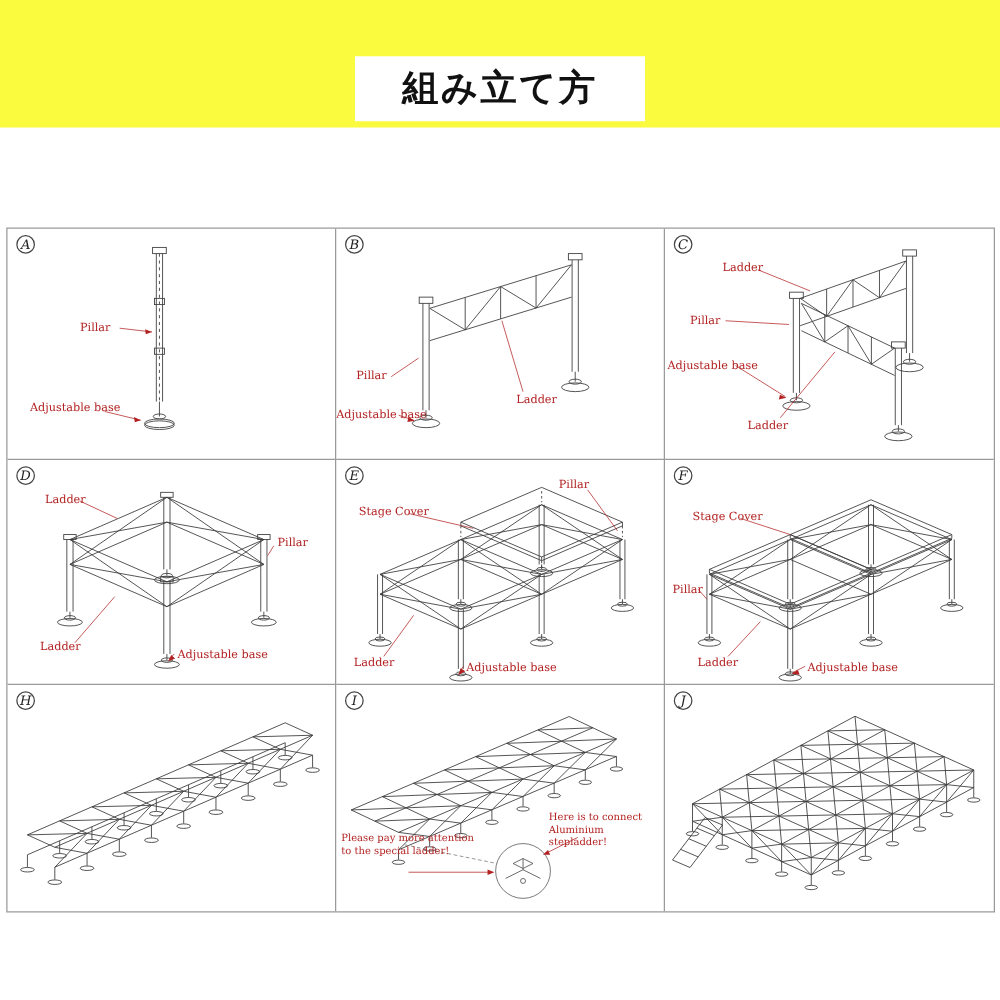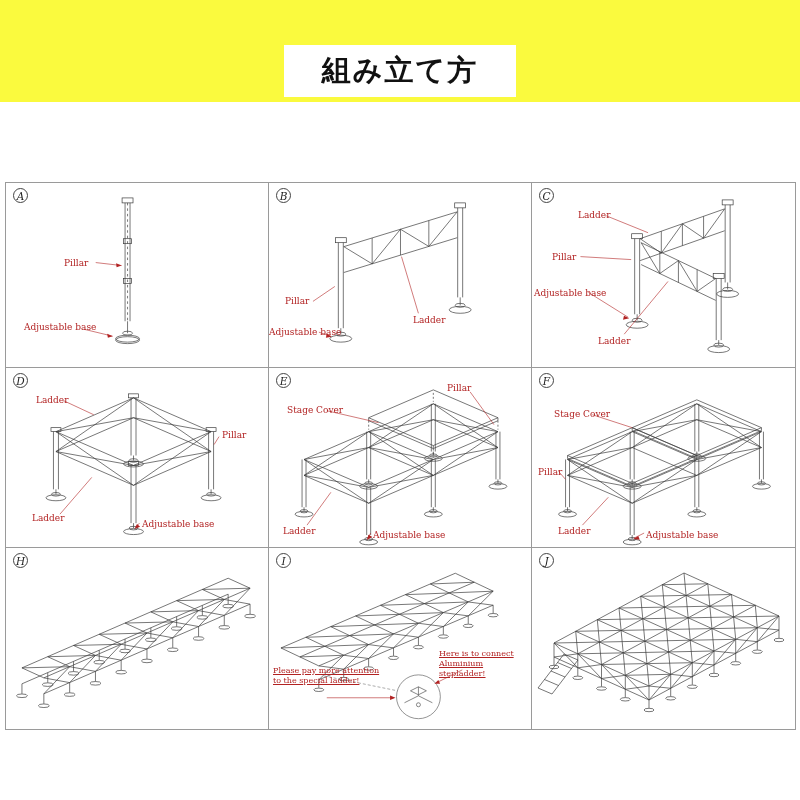--- a/index.html
+++ b/index.html
@@ -20,21 +20,21 @@
           border-bottom: 1px solid var(--border, #999); overflow: hidden; }
   .cell:nth-child(3n) { border-right: 0; }
   .cell:nth-child(n+7) { border-bottom: 0; }
   .cell svg { position: absolute; left: 0; top: 0; width: 100%; height: 100%; }
 
   .letter { position: absolute; top: 5px; left: 7px; width: 15px; height: 15px;
             border: 1px solid #444; border-radius: 50%; font: italic 10.5px "DejaVu Serif", serif;
             line-height: 15px; text-align: center; color: #222; background: #fff; }
   .lbl { position: absolute; color: var(--label, #b22222); font: 9px "DejaVu Serif", serif;
          line-height: 1.25; white-space: pre-line; }
-  .note { font-size: 8px; text-decoration: underline; }
+  .note { font-size: 8px; }
 
   .ink  { stroke: #3c3c3c; stroke-width: 0.7; fill: none; }
   .red  { stroke: var(--label, #b22222); stroke-width: 0.6; fill: none; }
   .red .ah { fill: var(--label, #b22222); stroke: none; }
 </style>
 </head>
 <body>
 
 <div class="page">
 

